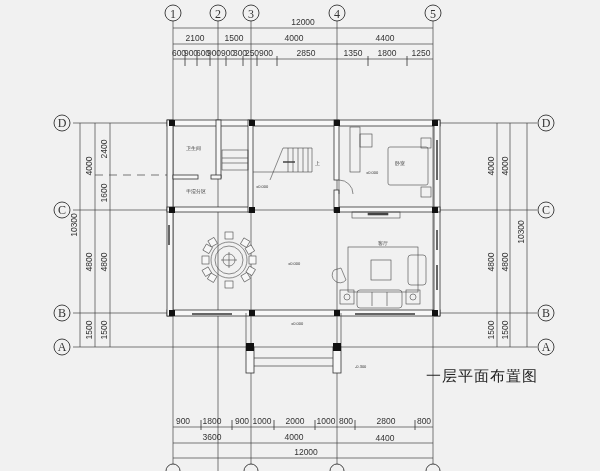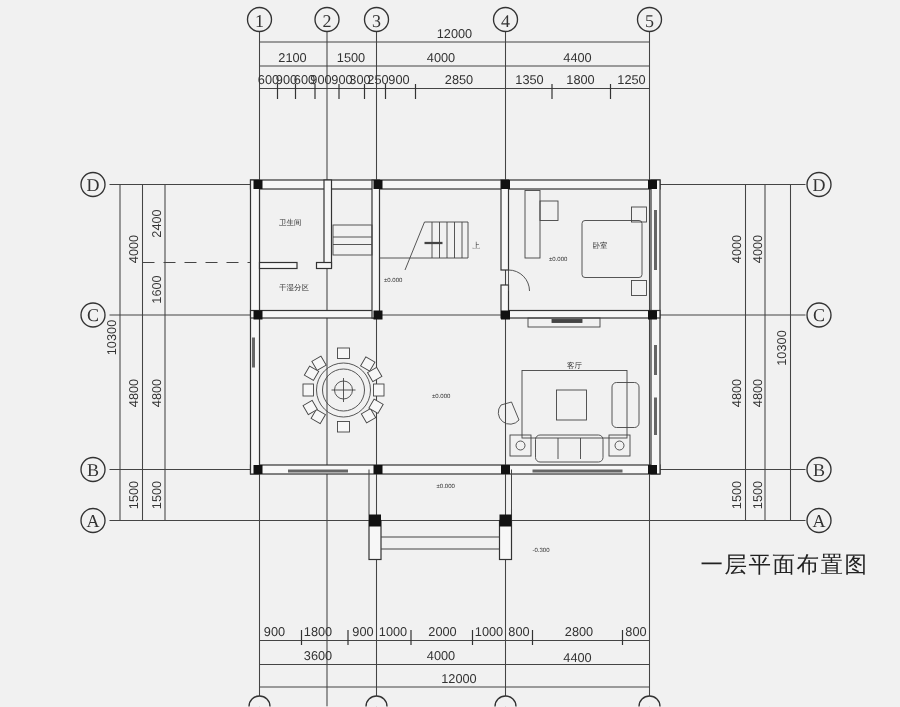--- a/index.html
+++ b/index.html
@@ -2,21 +2,21 @@
 <html><head>
   <meta charset="utf-8">
   <style>
     html, body { margin: 0; padding: 0; background: #f1f1f1; }
     body { width: 600px; height: 471px; overflow: hidden; position: relative; font-family: "Liberation Sans", sans-serif; }
     #plan { position: absolute; left: 0; top: 0; width: 600px; height: 471px; }
     .dim { font-family: "Liberation Sans Narrow", "Liberation Sans", sans-serif; font-size: 8.5px; fill: #333; }
     .lbl { font-family: "Liberation Serif", serif; font-size: 12px; fill: #333; }
     .room { font-family: "DejaVu Sans", sans-serif; font-size: 5px; fill: #333; }
     .elev { font-family: "Liberation Sans", sans-serif; font-size: 4px; fill: #333; }
-    .title { position: absolute; left: 467px; top: 367px; font-family: "DejaVu Sans", sans-serif; font-size: 15px; color: #222; letter-spacing: 1px; }
+    .title { position: absolute; left: 426px; top: 367px; font-family: "DejaVu Sans", sans-serif; font-size: 15px; color: #222; letter-spacing: 1px; }
   </style>
 </head>
 <body>
 
 <svg id="plan" viewBox="0 0 600 471" xmlns="http://www.w3.org/2000/svg">
   <g stroke="#444" stroke-width="0.7" fill="none">
 
     <line x1="173" y1="18" x2="173" y2="471"></line>
     <line x1="218" y1="18" x2="218" y2="471"></line>
     <line x1="251" y1="18" x2="251" y2="471"></line>

